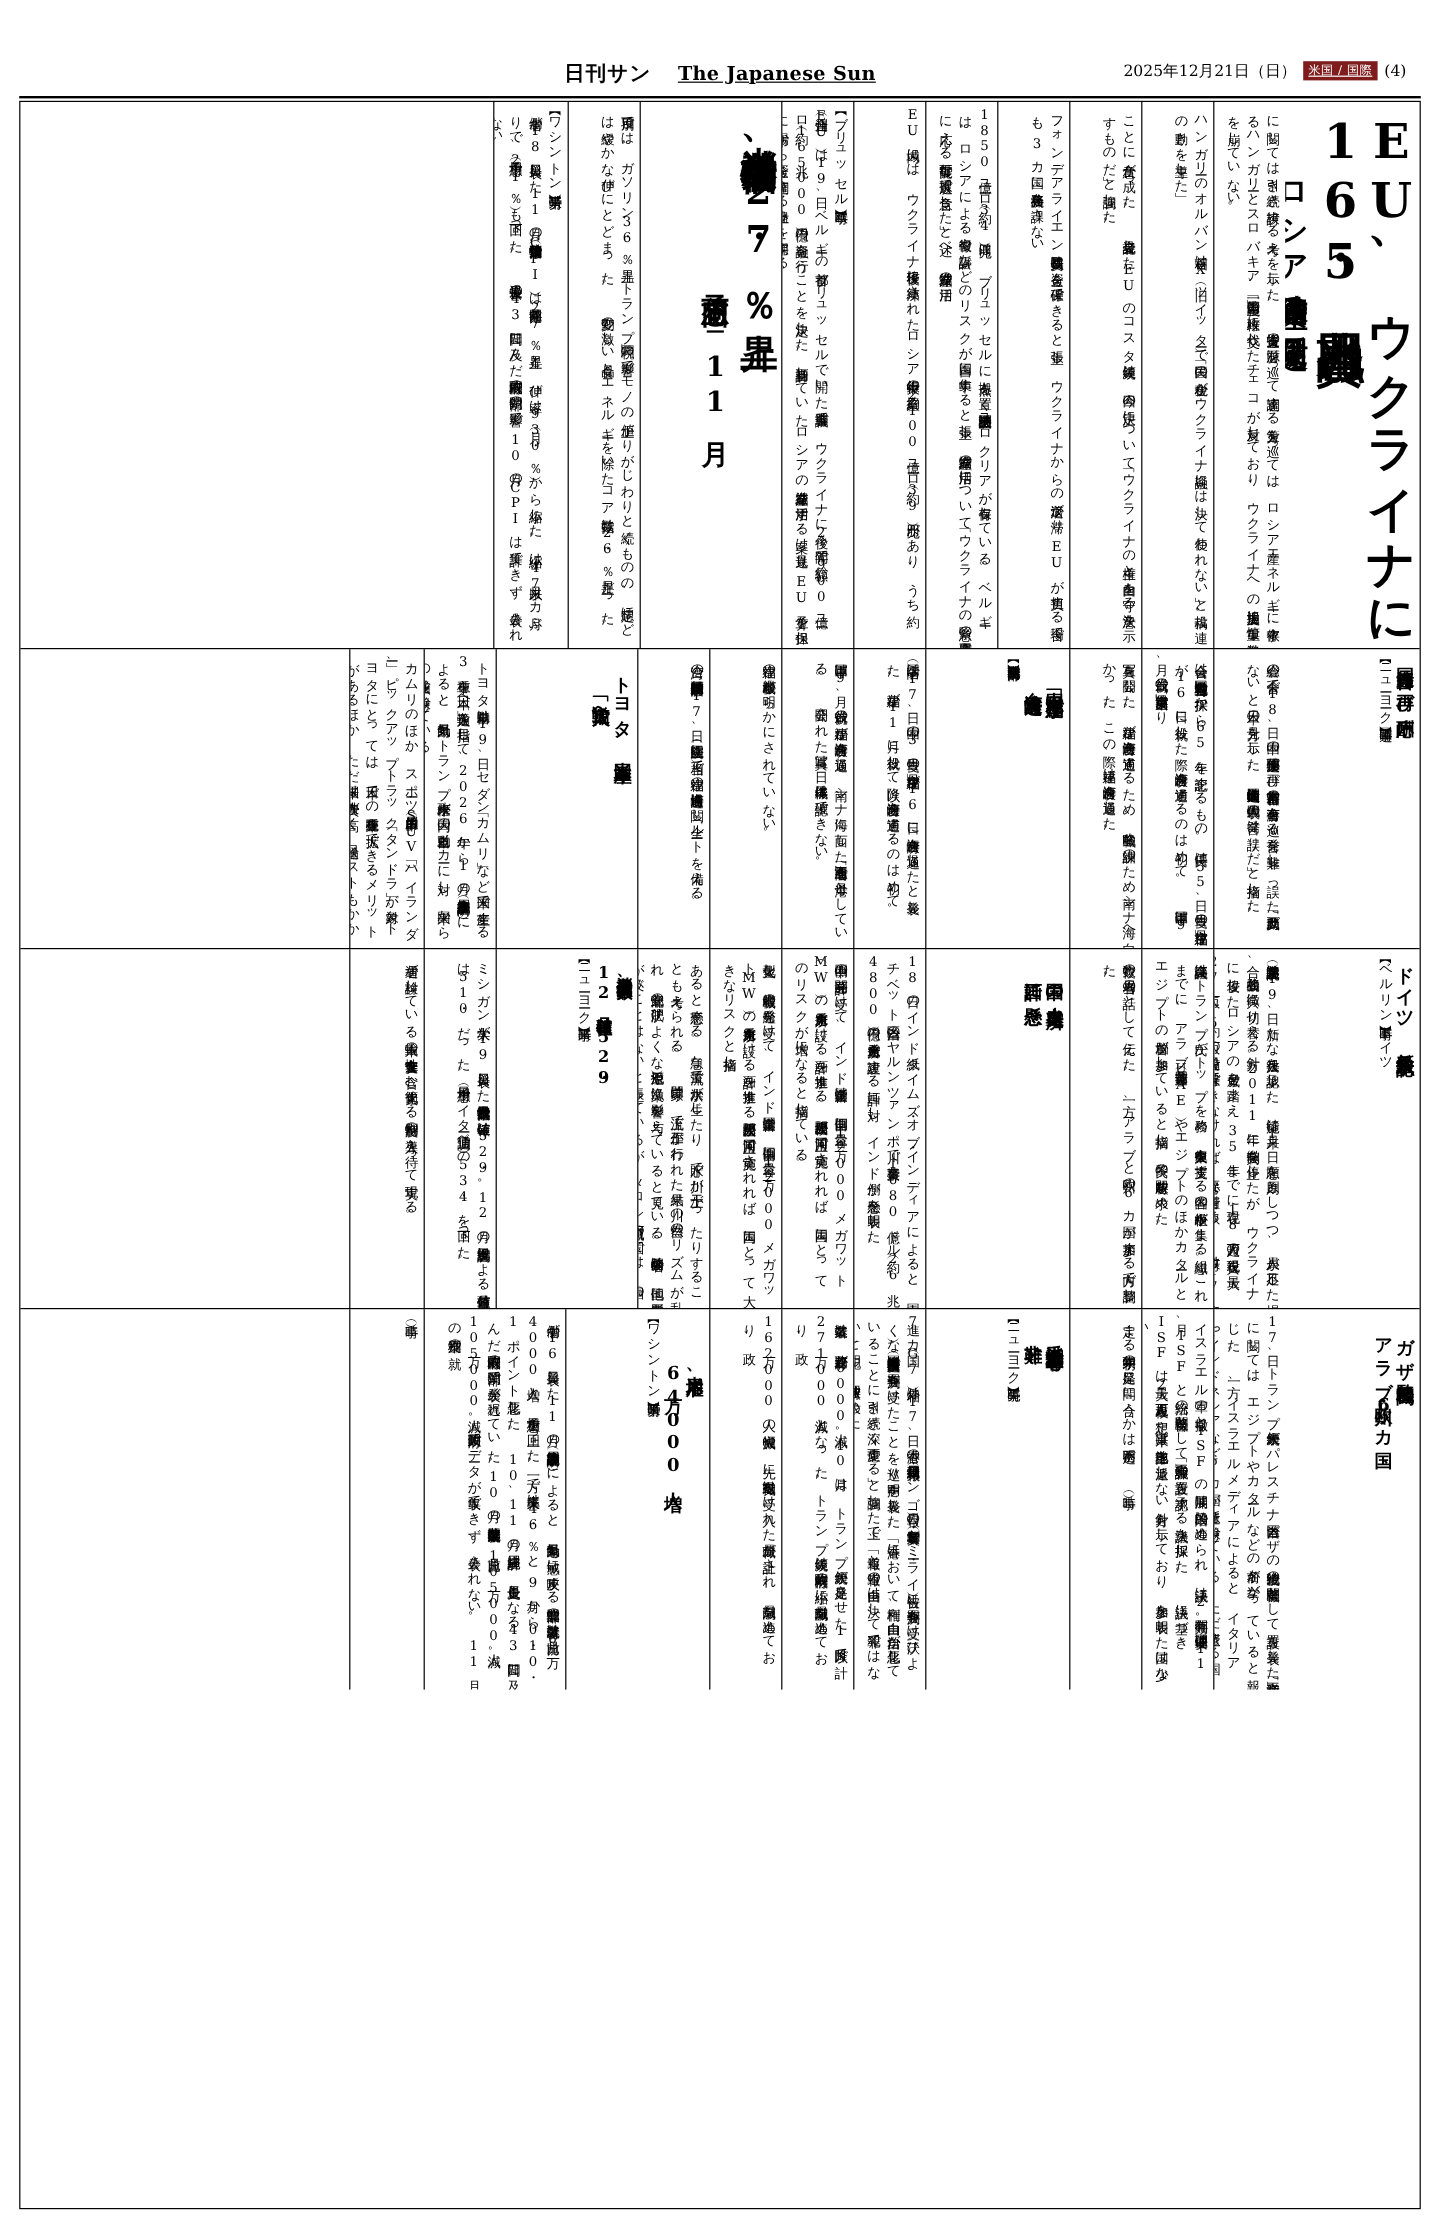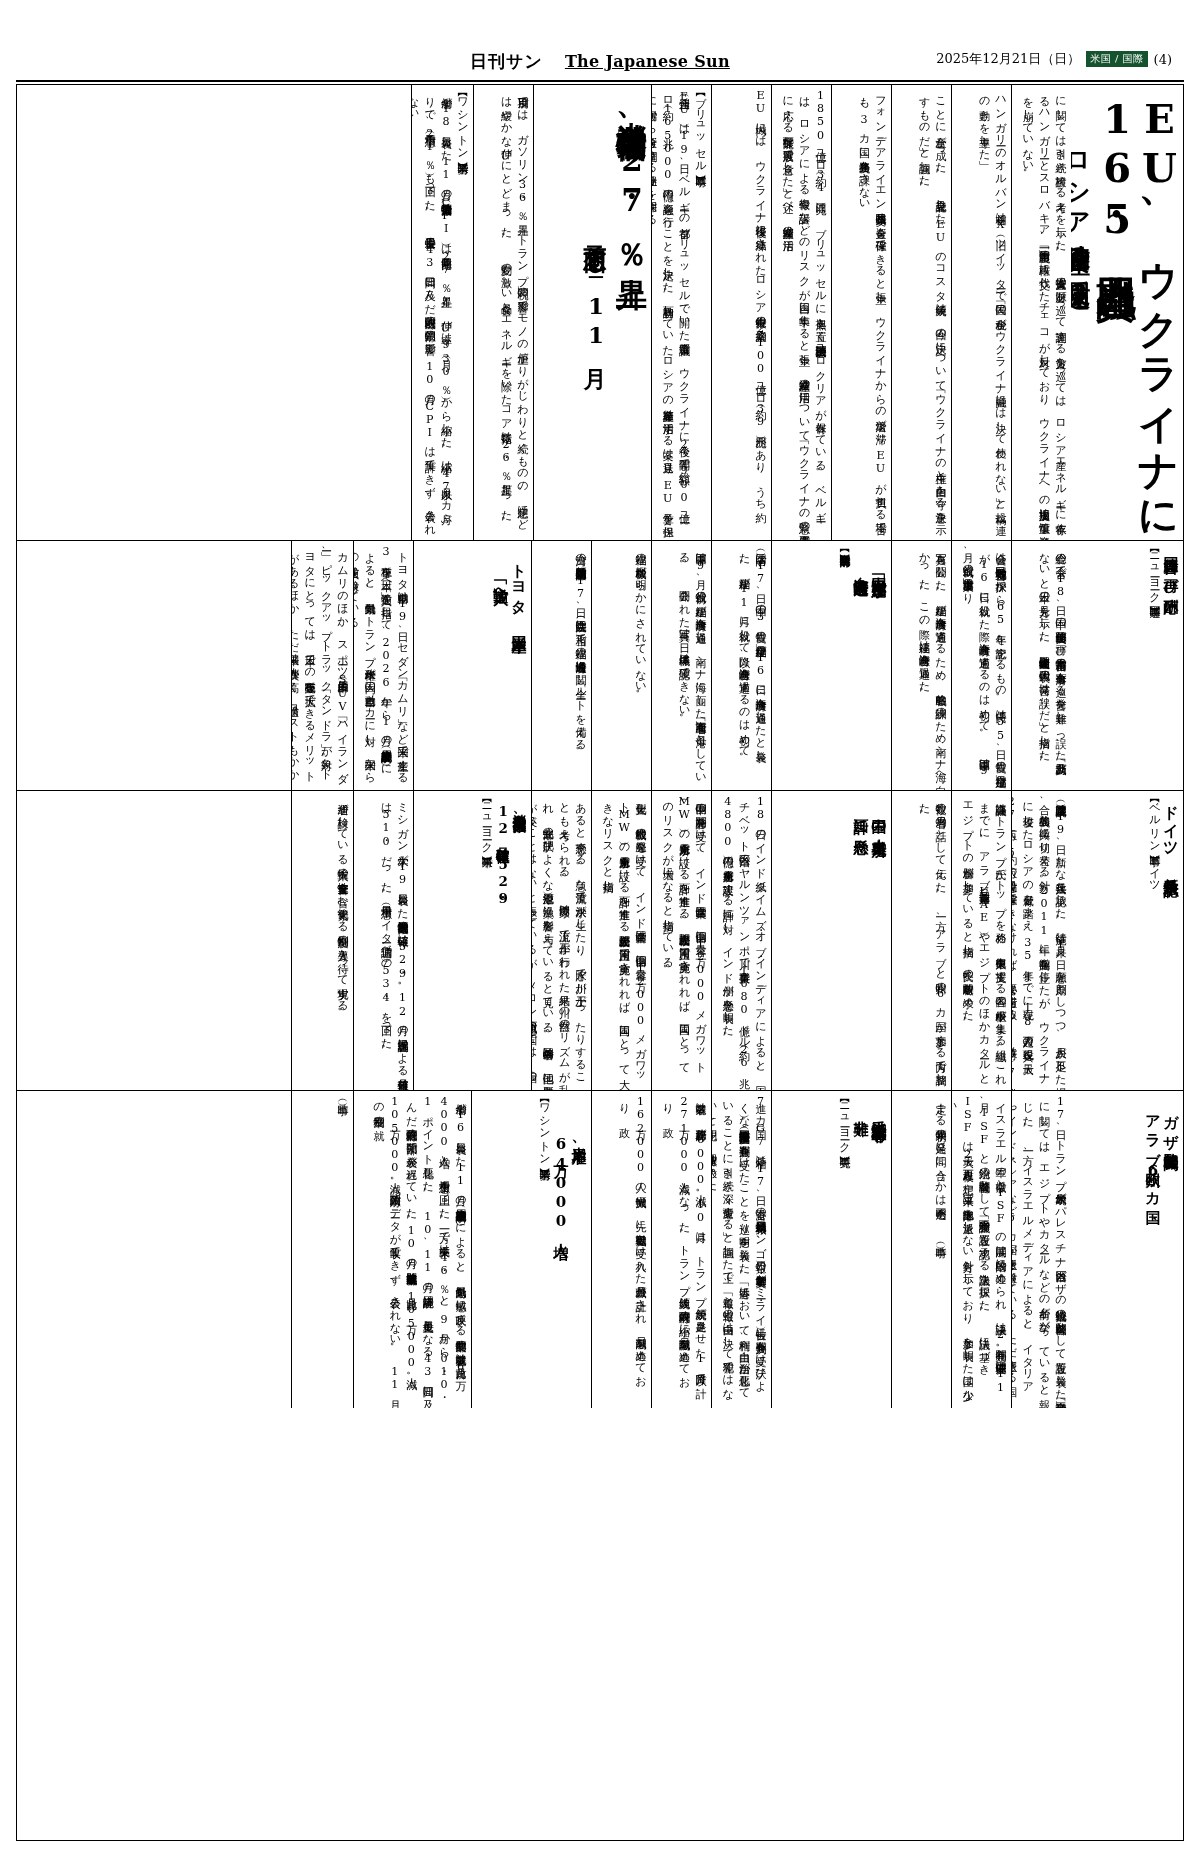--- a/index.html
+++ b/index.html
@@ -48,25 +48,26 @@
     position: absolute;
     right: 28px;
     top: 6px;
     display: flex;
     align-items: center;
     gap: 6px;
     font-size: 13px;
   }
   .cat-badge {
     display: inline-block;
-    background: #14532d;
+    background: #7f1d1d;
     color: #fff;
     font-size: 10px;
     padding: 1px 4px;
     letter-spacing: .5px;
+    text-decoration: underline;
   }
 
   .rule-top {
     position: absolute;
     left: 16px; right: 16px;
     top: 80px;
     border-top: 2px solid #000;
   }
 
   

